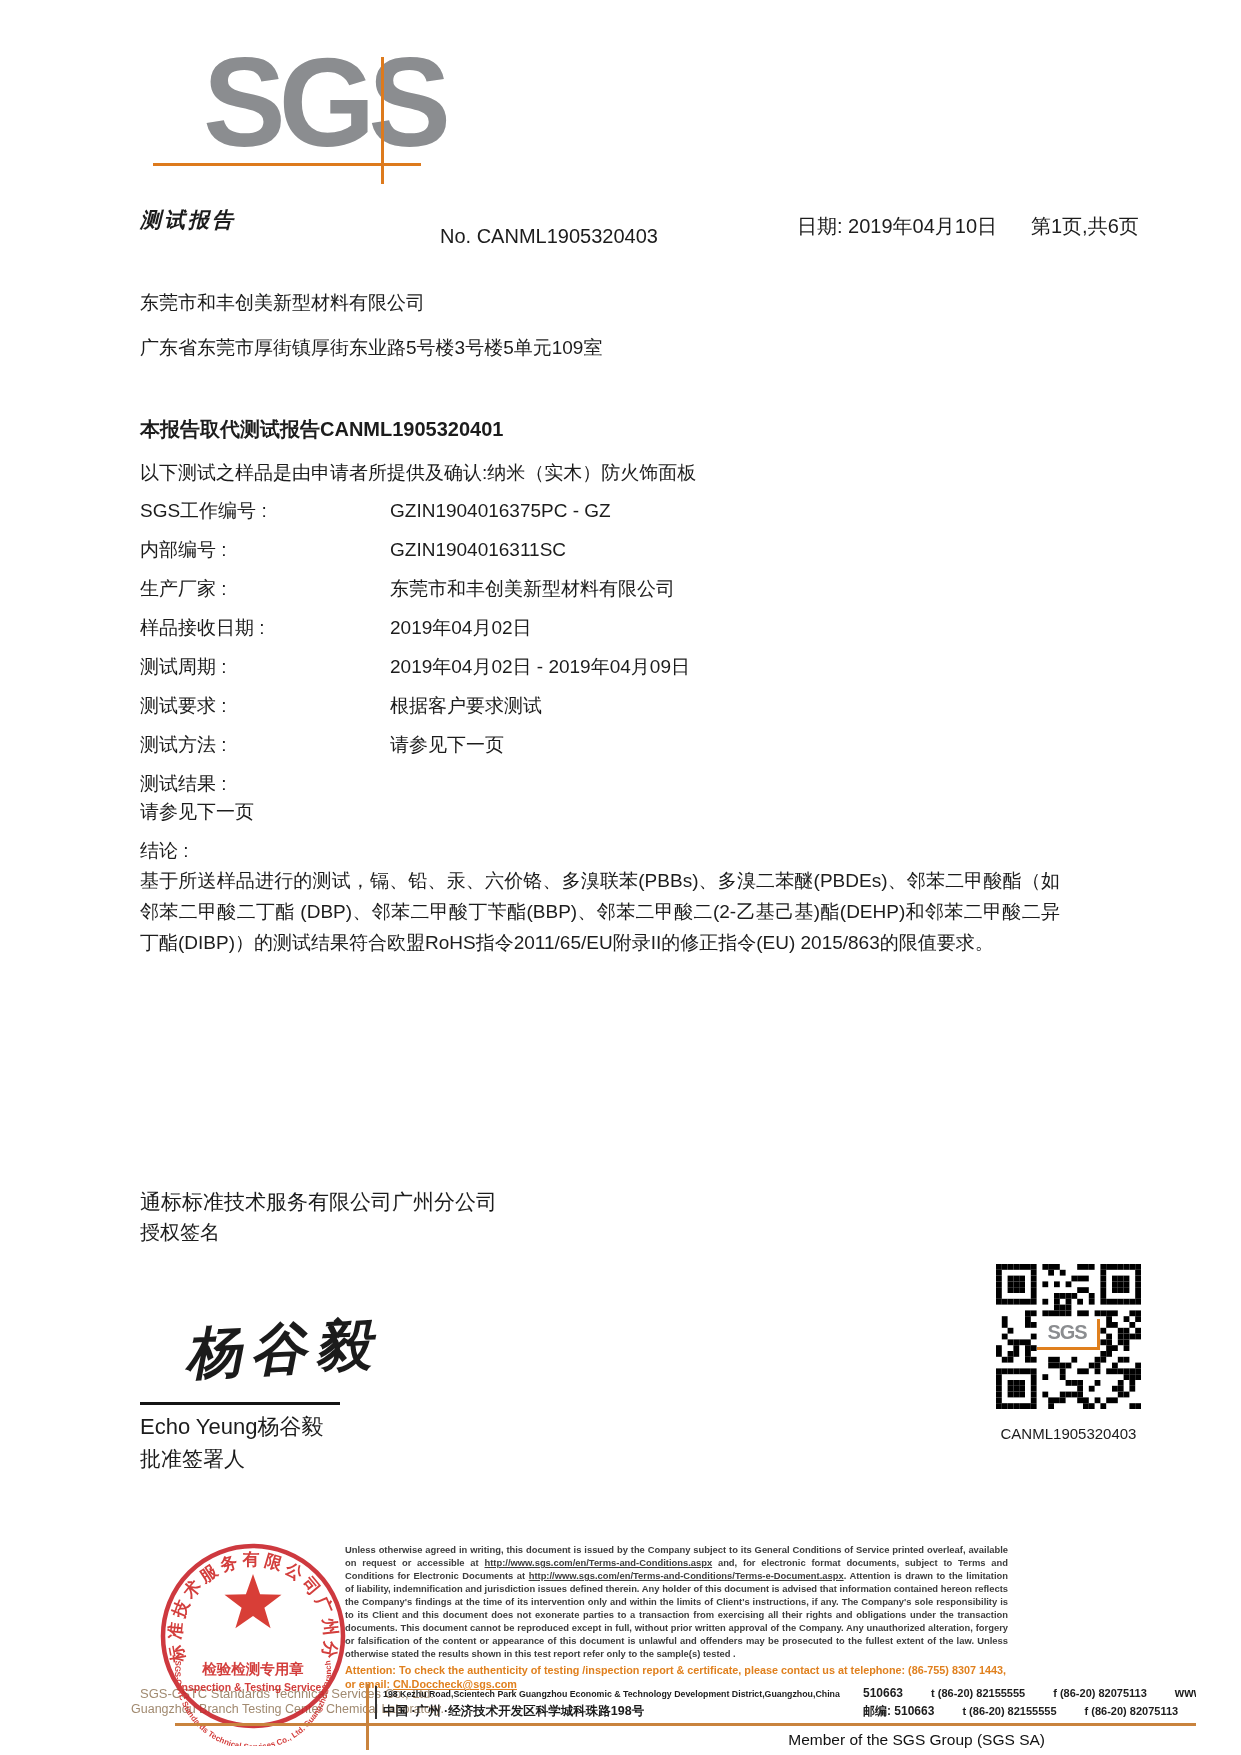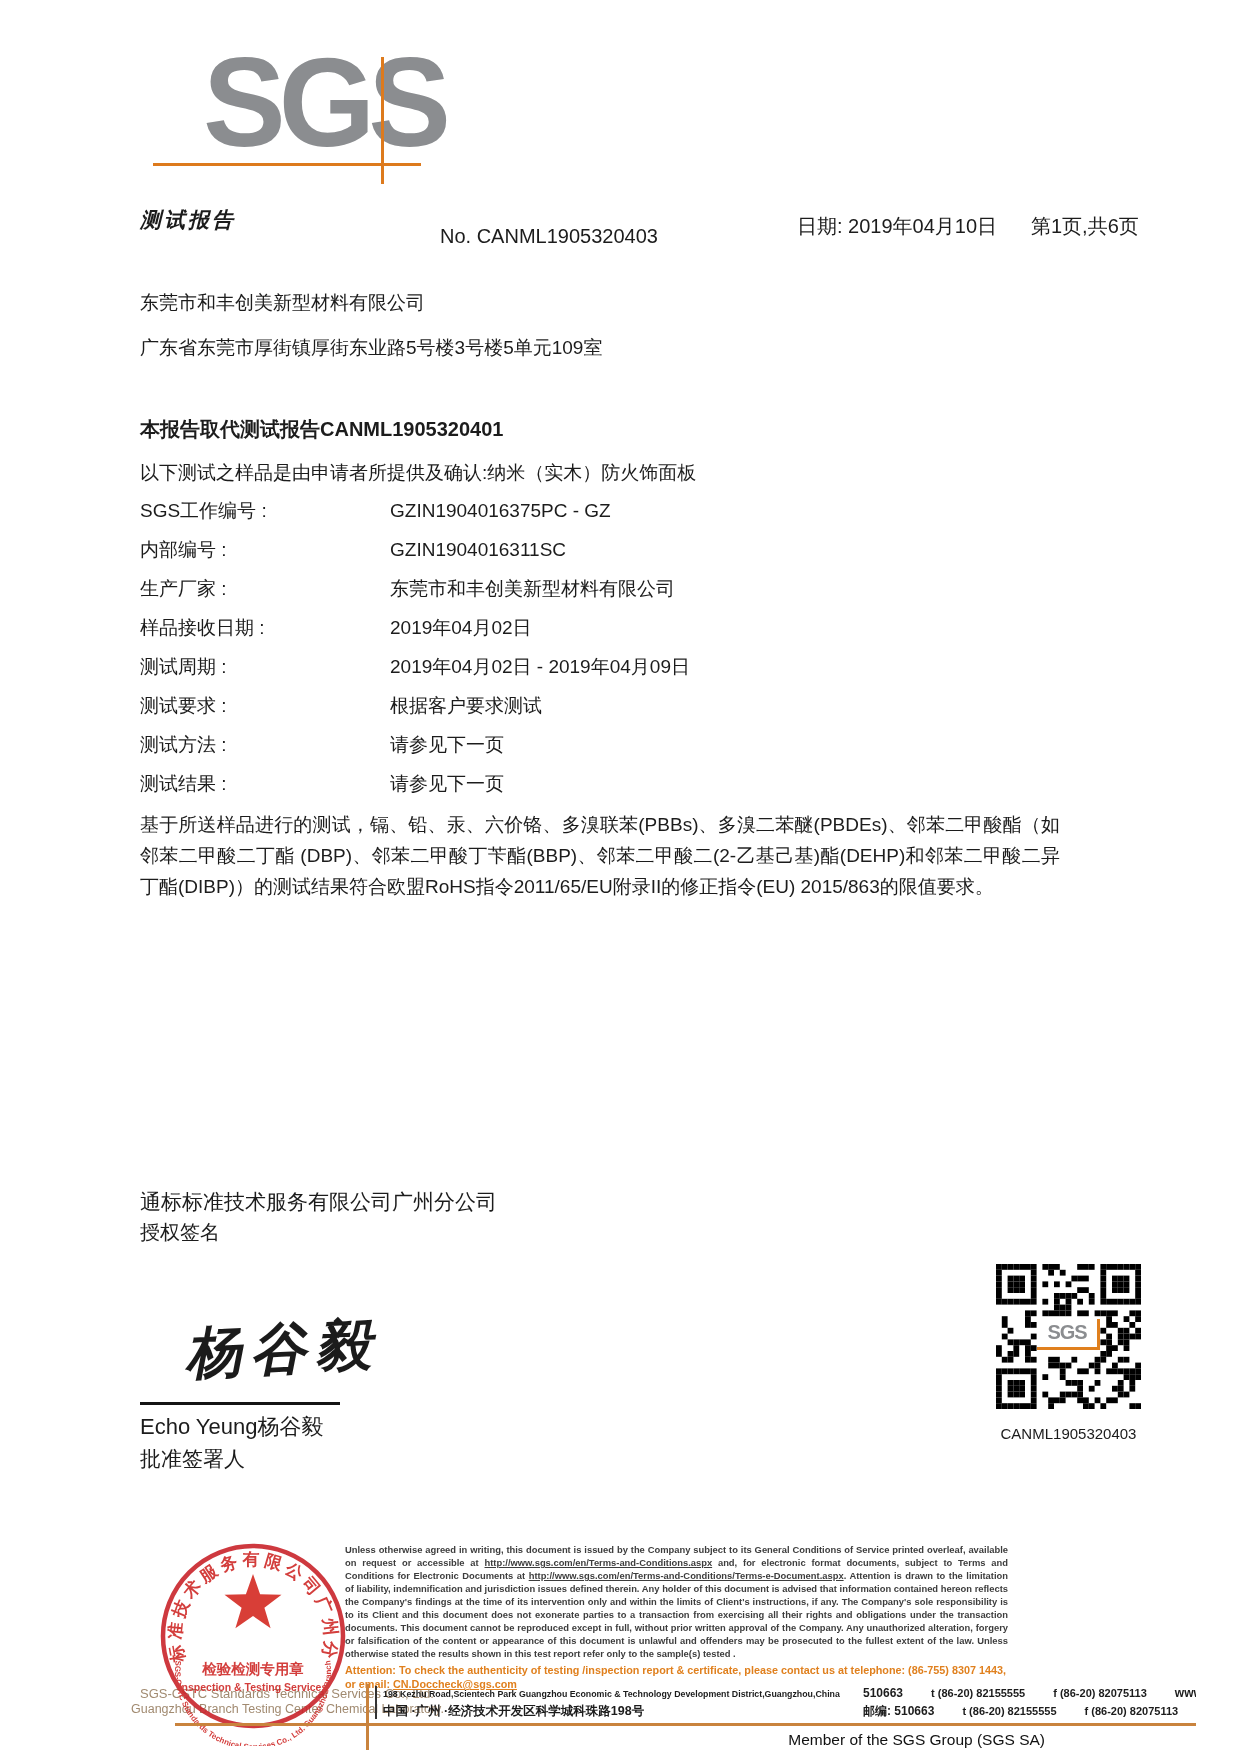--- a/index.html
+++ b/index.html
@@ -25,21 +25,21 @@
 
   .replace-note{left:95px;top:416px;font-size:20px;font-weight:bold;}
   .sample-note{left:95px;top:460px;font-size:19px;}
 
   
   .fields{left:95px;top:497px;width:920px;}
   .frow{display:flex;font-size:19px;line-height:28px;margin-bottom:11px;justify-content:center;}
   .frow .fl{width:250px;flex:none;}
   .frow .fv{flex:1;}
   .frow.gap1{margin-top:10px;}
-  .frow.gap2{margin-top:6px;}
+  .frow.gap2{margin-top:6px;flex-direction:column;}
   .frow.concl .fv{line-height:31px;text-align:justify;}
 
   
   .sig-company{left:95px;top:1188px;font-size:21px;font-family:"Liberation Serif",serif;}
   .sig-label{left:95px;top:1219px;font-size:20px;font-family:"Liberation Serif",serif;text-align:right;}
   .sig-script{left:140px;top:1312px;font-size:56px;font-weight:bold;font-style:italic;
               font-family:"DejaVu Serif",serif;letter-spacing:9px;transform:rotate(-3deg);color:#1b1b1b;}
   .sig-line{left:95px;top:1402px;width:200px;height:3px;background:#141414;}
   .sig-name{left:95px;top:1412px;font-size:22px;}
   .sig-title{left:95px;top:1445px;font-size:21px;}
@@ -123,20 +123,21 @@
     </div>
     <div class="frow">
       <div class="fl">测试方法 :</div>
       <div class="fv">请参见下一页</div>
     </div>
     <div class="frow gap2">
       <div class="fl">测试结果 :</div>
       <div class="fv">请参见下一页</div>
     </div>
     <div class="frow gap2 concl">
+      <div class="fl">结论 :</div>
       <div class="fv">基于所送样品进行的测试，镉、铅、汞、六价铬、多溴联苯(PBBs)、多溴二苯醚(PBDEs)、邻苯二甲酸酯（如邻苯二甲酸二丁酯 (DBP)、邻苯二甲酸丁苄酯(BBP)、邻苯二甲酸二(2-乙基己基)酯(DEHP)和邻苯二甲酸二异丁酯(DIBP)）的测试结果符合欧盟RoHS指令2011/65/EU附录II的修正指令(EU) 2015/863的限值要求。</div>
     </div>
   </div>
 
   <div class="abs sig-company">通标标准技术服务有限公司广州分公司</div>
   <div class="abs sig-label">授权签名</div>
   <div class="abs sig-script">杨谷毅</div>
   <div class="abs sig-line"></div>
   <div class="abs sig-name">Echo Yeung杨谷毅</div>
   <div class="abs sig-title">批准签署人</div>

